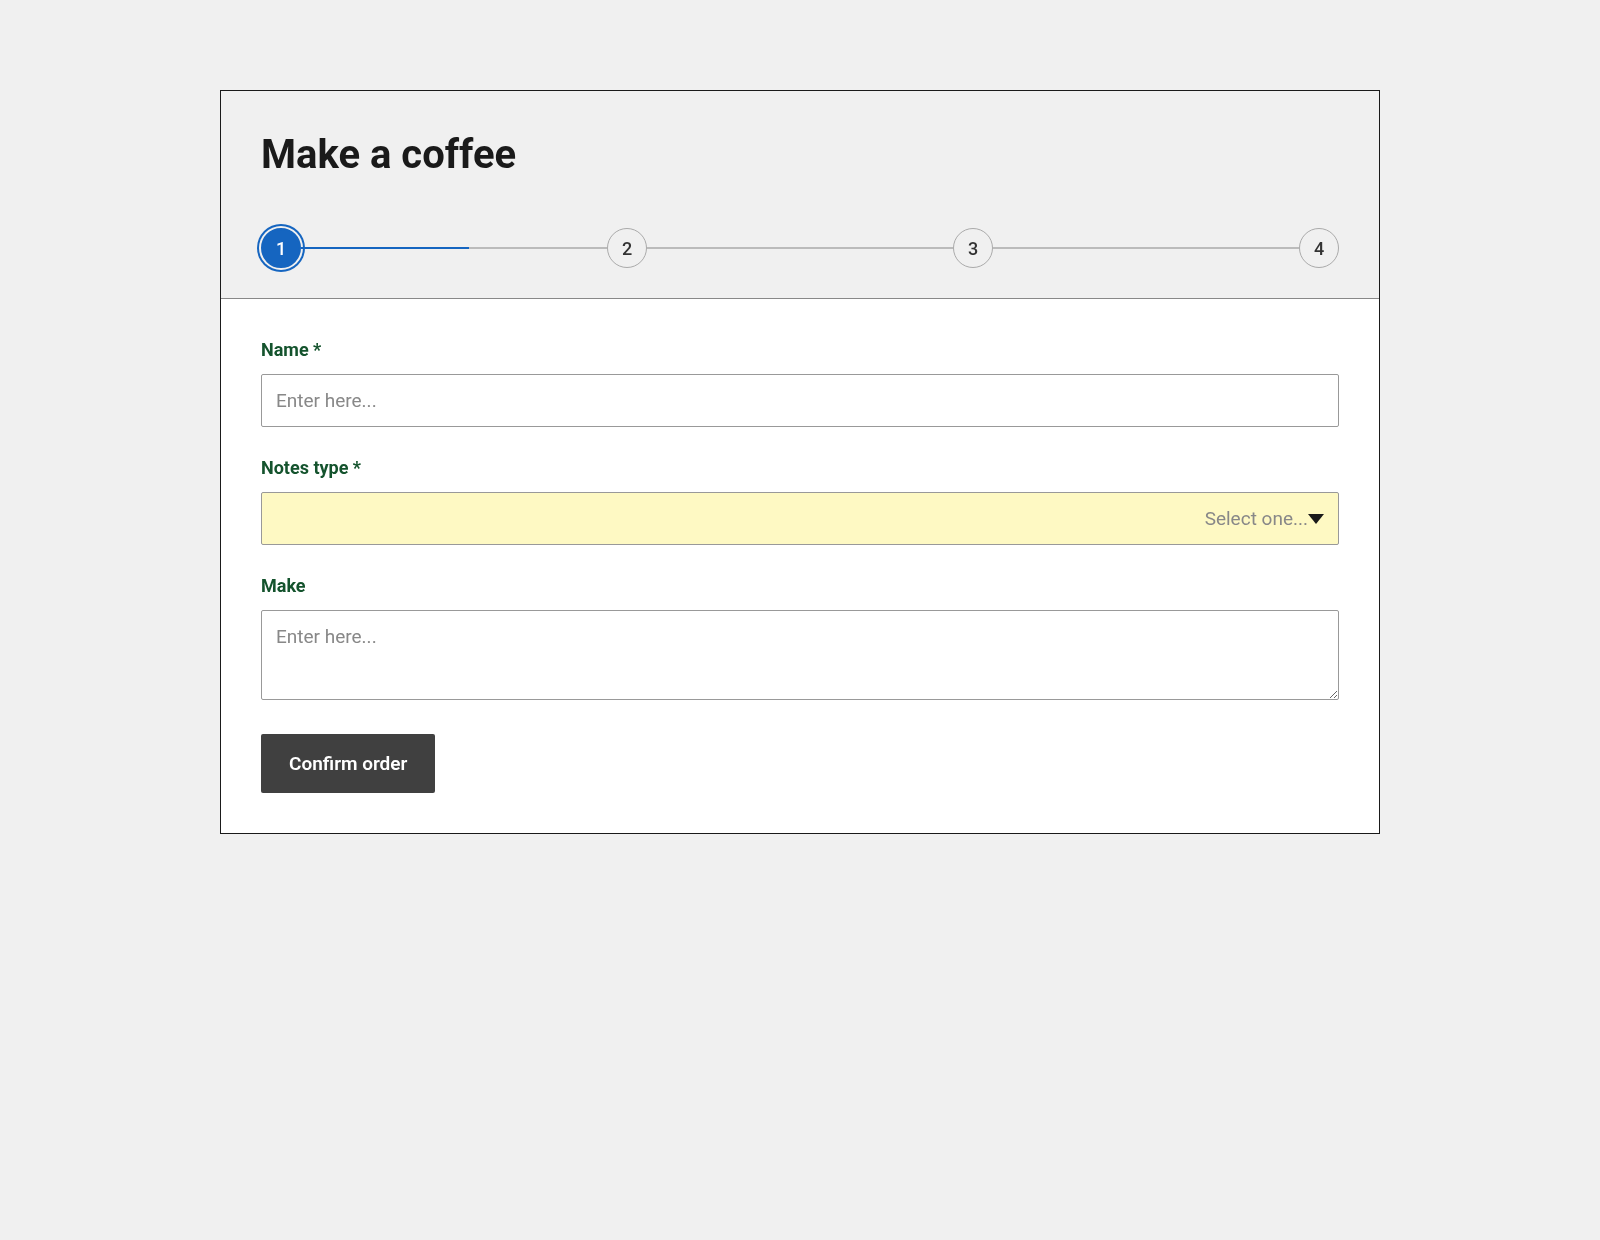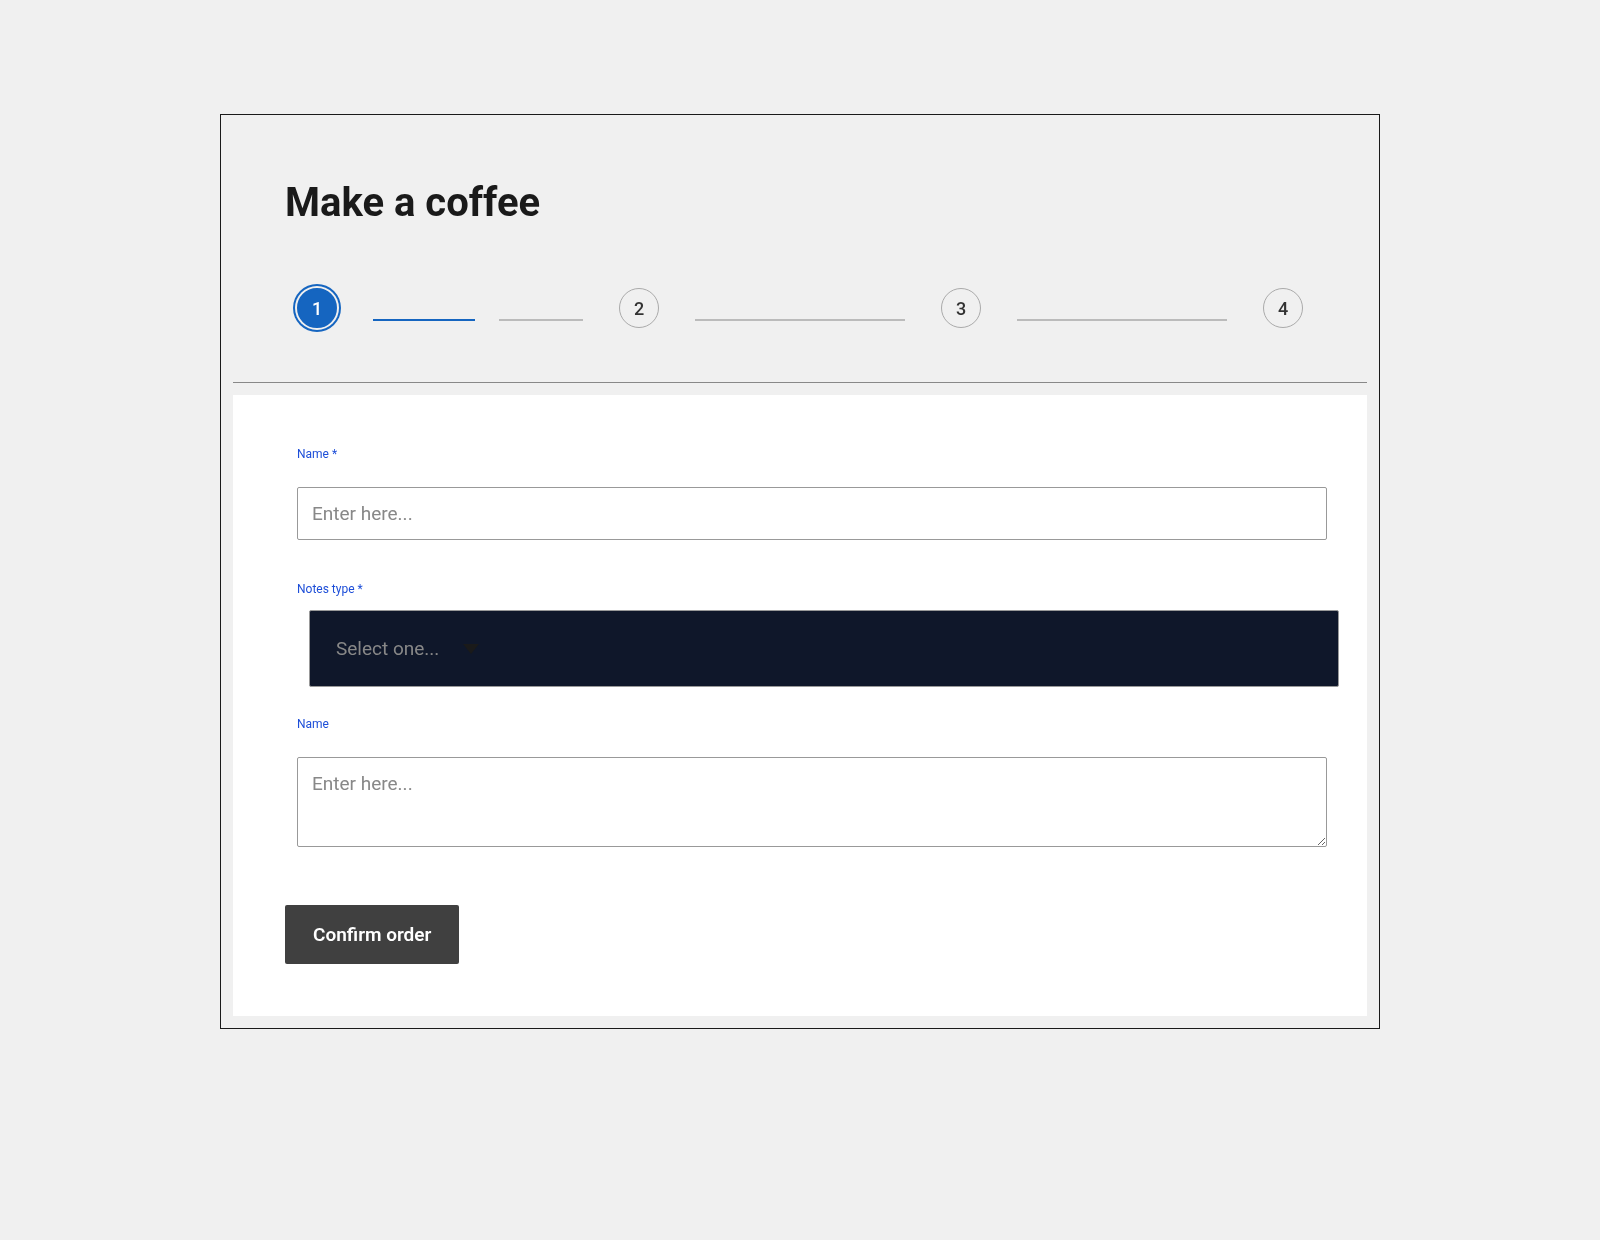--- a/index.html
+++ b/index.html
@@ -1,17 +1,17 @@
 <!DOCTYPE html>
 <html><head>
   <meta charset="utf-8">
   <style>
     * {
       box-sizing: border-box;
-      margin: 12px;
+      margin: 0;
       padding: 0;
     }
     
     body {
       font-family: -apple-system, BlinkMacSystemFont, "Segoe UI", Roboto, Helvetica, Arial, sans-serif;
       background: #f0f0f0;
       padding: 40px;
     }
     
     .container {
@@ -83,23 +83,23 @@
       background: #fff;
       padding: 40px;
     }
     
     .form-group {
       margin-bottom: 30px;
     }
     
     .form-label {
       display: block;
-      font-size: 12px;
-      font-weight: 400;
-      color: #1d4ed8;
+      font-size: 18px;
+      font-weight: 700;
+      color: #14532d;
       margin-bottom: 14px;
     }
     
     .form-input {
       width: 100%;
       padding: 14px 14px;
       font-size: 19px;
       border: 1px solid #999;
       border-radius: 2px;
       background: #fff;
@@ -115,25 +115,25 @@
       width: 100%;
       position: relative;
     }
     
     .form-select-control {
       width: 100%;
       padding: 14px 14px;
       font-size: 19px;
       border: 1px solid #999;
       border-radius: 2px;
-      background: #0f172a;
+      background: #fef9c3;
       color: #888;
       display: flex;
       align-items: center;
-      justify-content: flex-start;
+      justify-content: flex-end;
       cursor: pointer;
     }
     
     .caret-down {
       width: 0;
       height: 0;
       border-left: 8px solid transparent;
       border-right: 8px solid transparent;
       border-top: 10px solid #1a1a1a;
     }
@@ -210,19 +210,19 @@
       <label class="form-label">Notes type *</label>
       <div class="form-select">
         <div class="form-select-control">
           <span>Select one...</span>
           <span class="caret-down"></span>
         </div>
       </div>
     </div>
     
     <div class="form-group">
-      <label class="form-label">Name</label>
+      <label class="form-label">Make</label>
       <textarea class="form-textarea" placeholder="Enter here..." style=""></textarea>
     </div>
     
     <button class="btn-primary">Confirm order</button>
   </div>
 </div>
 
 </body></html>

